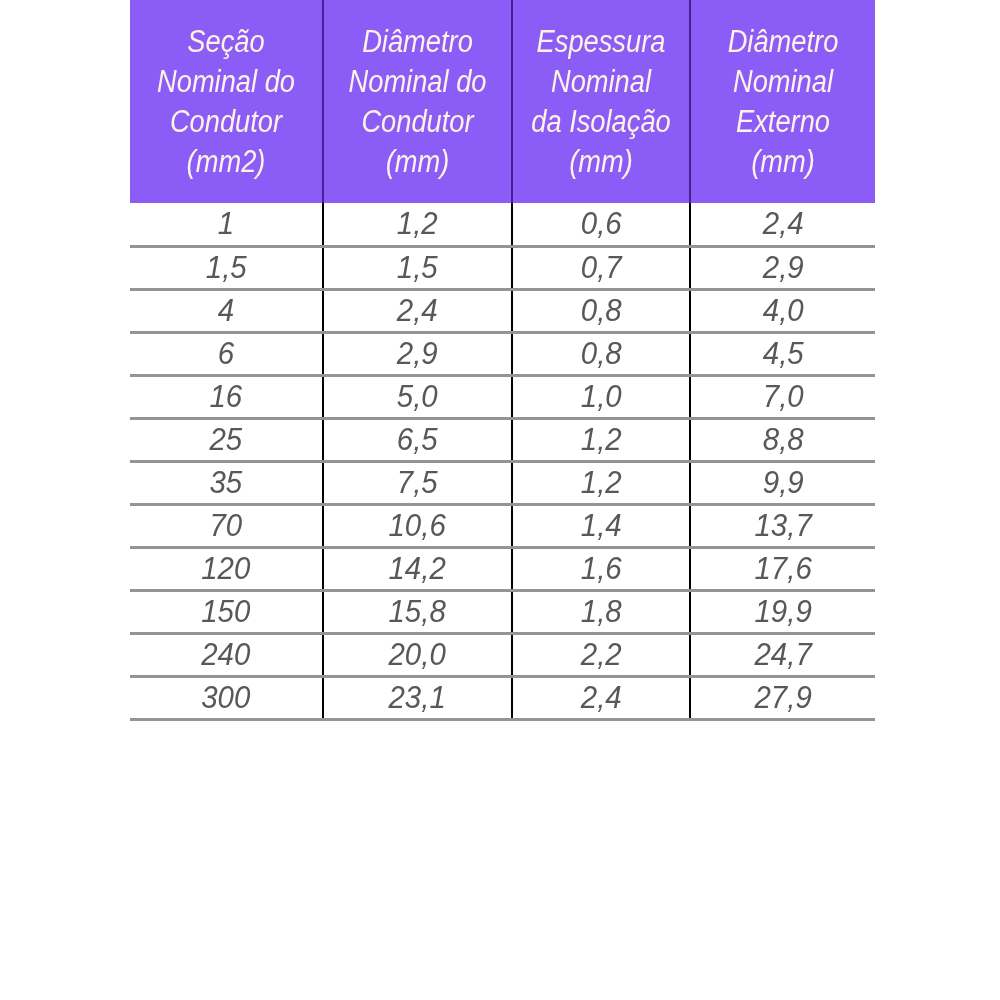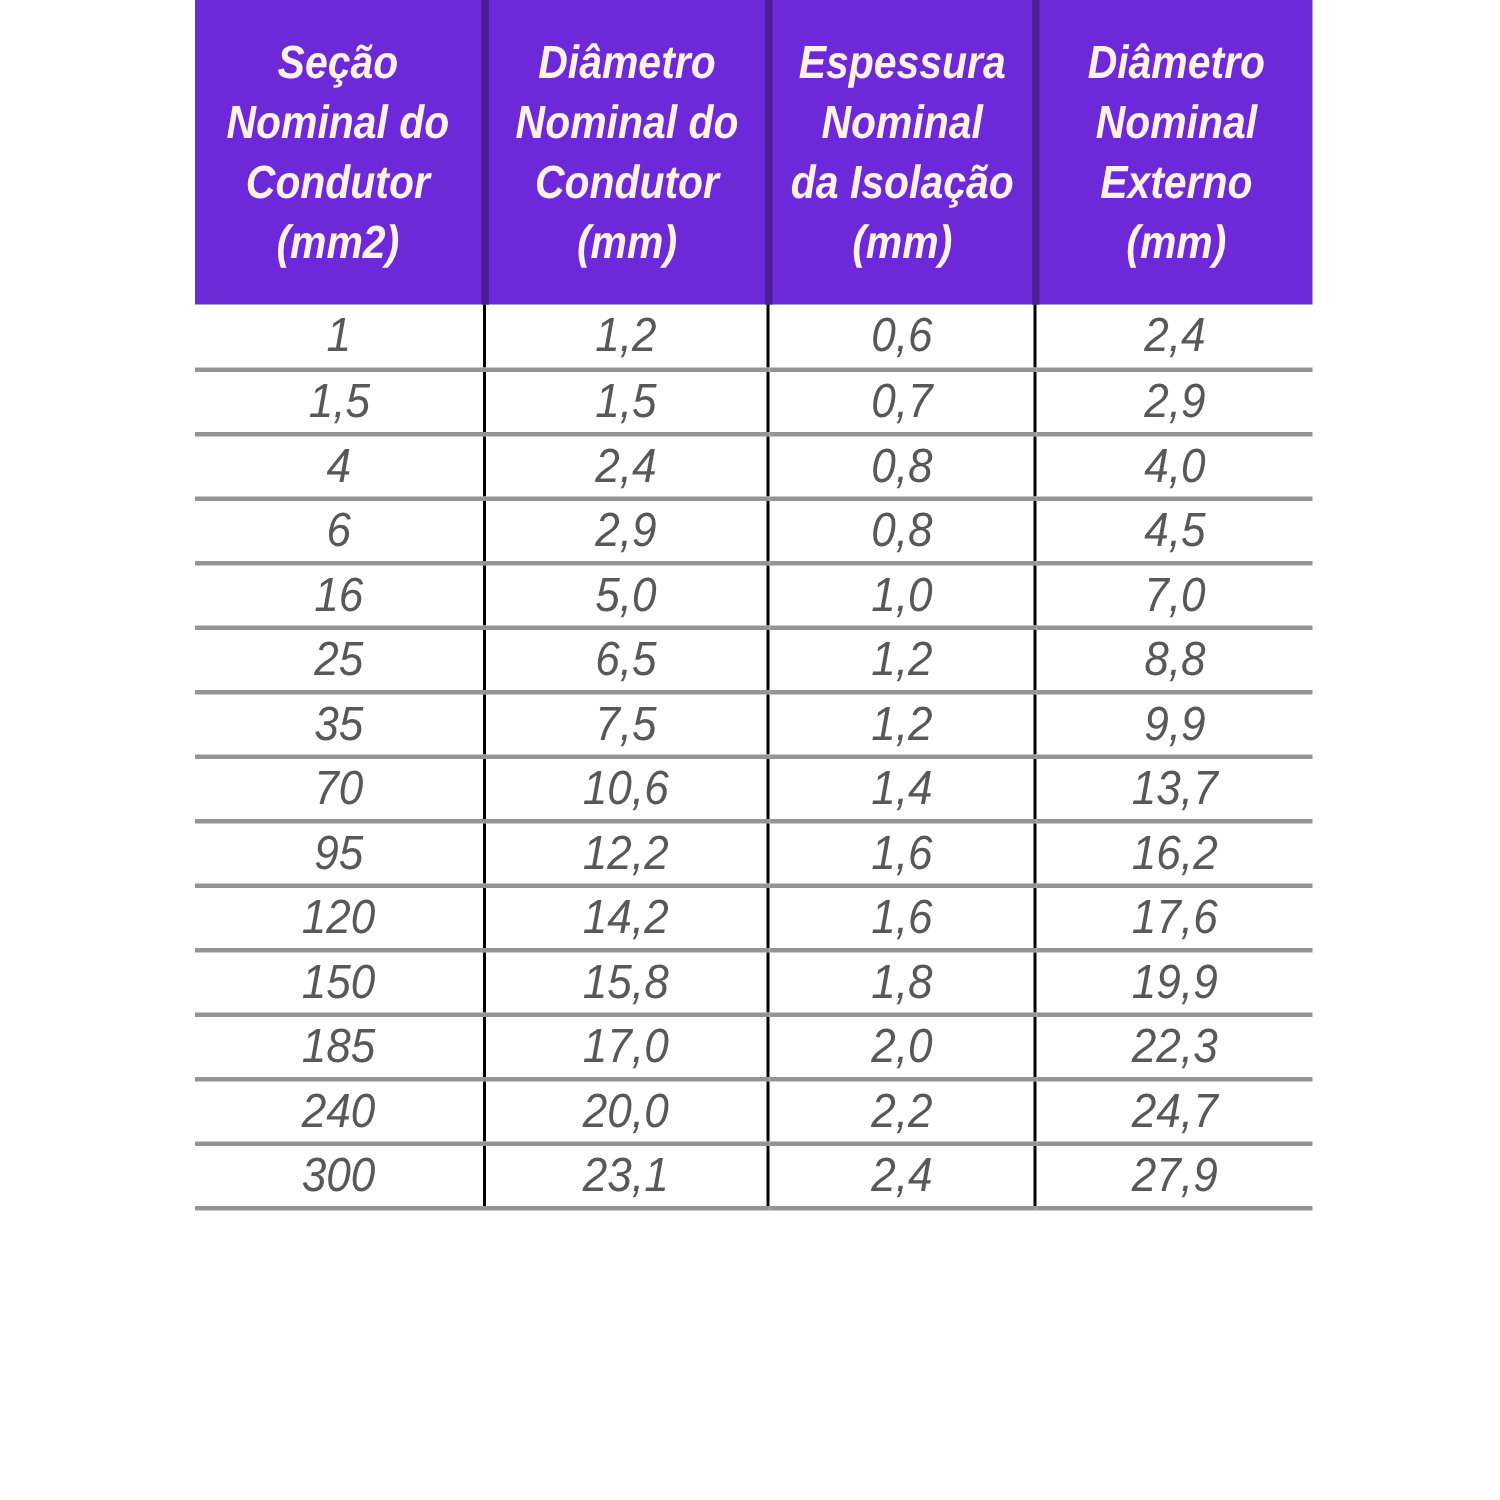--- a/index.html
+++ b/index.html
@@ -19,28 +19,28 @@
     left: 130px; top: 0;
     width: 745px;
   }
   table.spec-table {
     border-collapse: collapse;
     table-layout: fixed;
     width: 745px;
   }
   
   thead th {
-    background: #6d28d9;
+    background: #8b5cf6;
     height: 203px;
     vertical-align: middle;
     padding: 0;
-    font-weight: bold;
+    font-weight: normal;
   }
   thead th + th {
-    border-left: 5px solid #4c1d95;
+    border-left: 2px solid #4c1d95;
     margin-top: 44px;
   }
   .hwrap {
     transform: scaleX(0.88);
     transform-origin: center;
   }
   .hline {
     display: block;
     text-align: center;
     color: #FCF3E6;
@@ -162,42 +162,30 @@
             <td><span class="cell-text">1,2</span></td>
             <td><span class="cell-text">9,9</span></td>
           </tr>
           <tr>
             <td><span class="cell-text">70</span></td>
             <td><span class="cell-text">10,6</span></td>
             <td><span class="cell-text">1,4</span></td>
             <td><span class="cell-text">13,7</span></td>
           </tr>
           <tr>
-            <td><span class="cell-text">95</span></td>
-            <td><span class="cell-text">12,2</span></td>
-            <td><span class="cell-text">1,6</span></td>
-            <td><span class="cell-text">16,2</span></td>
-          </tr>
-          <tr>
             <td><span class="cell-text">120</span></td>
             <td><span class="cell-text">14,2</span></td>
             <td><span class="cell-text">1,6</span></td>
             <td><span class="cell-text">17,6</span></td>
           </tr>
           <tr>
             <td><span class="cell-text">150</span></td>
             <td><span class="cell-text">15,8</span></td>
             <td><span class="cell-text">1,8</span></td>
             <td><span class="cell-text">19,9</span></td>
-          </tr>
-          <tr>
-            <td><span class="cell-text">185</span></td>
-            <td><span class="cell-text">17,0</span></td>
-            <td><span class="cell-text">2,0</span></td>
-            <td><span class="cell-text">22,3</span></td>
           </tr>
           <tr>
             <td><span class="cell-text">240</span></td>
             <td><span class="cell-text">20,0</span></td>
             <td><span class="cell-text">2,2</span></td>
             <td><span class="cell-text">24,7</span></td>
           </tr>
           <tr>
             <td><span class="cell-text">300</span></td>
             <td><span class="cell-text">23,1</span></td>

